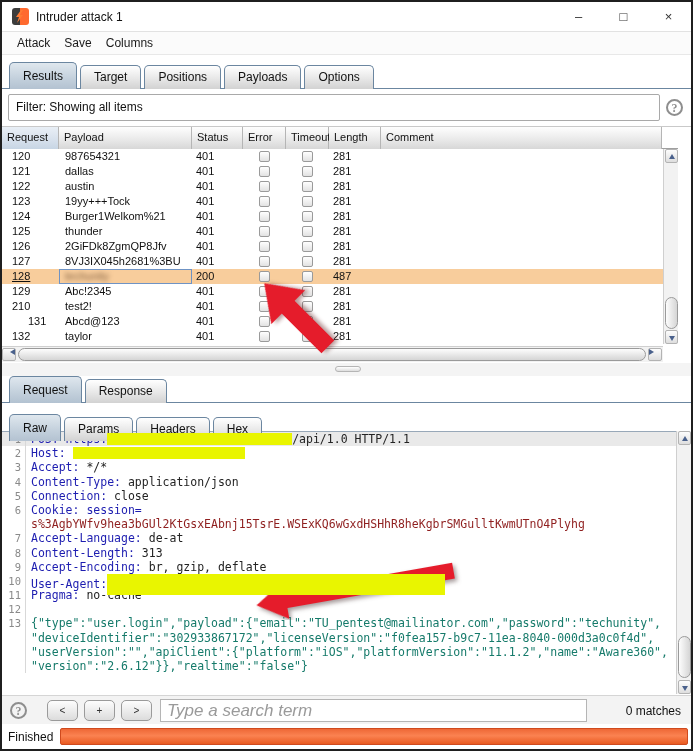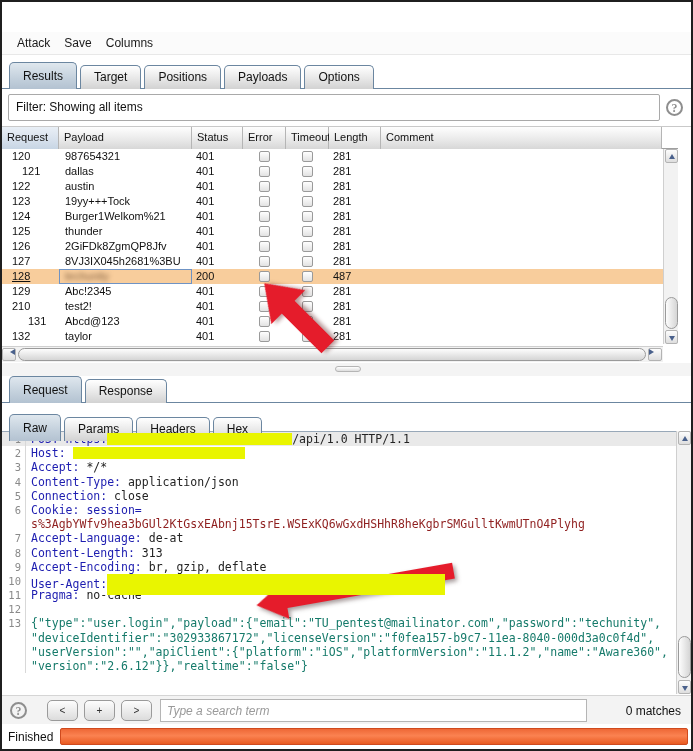--- a/index.html
+++ b/index.html
@@ -74,34 +74,47 @@
   .rdt { display:inline-block; height:21px; background:#e9f500; vertical-align:-7px; position:relative; z-index:4; }
   .ed-vscroll { left:674px; top:429px; width:15px; height:263px; position:absolute; background:#f2f2f2; border-left:1px solid #cfcfcf; }
   
   .arrow-svg { position:absolute; pointer-events:none; }
   #arrow1 { left:239px; top:258px; z-index:6; }
   #arrow2 { left:248px; top:556px; z-index:3; }
   
   .searchbar { position:absolute; left:0; top:693px; width:100%; height:29px; background:#f3f3f3; border-top:1px solid #d5d5d5; }
   .search-help { left:8px; top:6px; }
   .sbtn { position:absolute; top:4px; width:31px; height:21px; border:1px solid #9a9a9a; border-radius:5px; background:linear-gradient(180deg,#fdfdfd,#dcdcdc); font-size:10px; color:#333; text-align:center; line-height:19px; }
-  .search-input { position:absolute; left:158px; top:3px; width:427px; height:23px; border:1px solid #b5b5b5; background:#fff; font-size:12px; font-style:italic; color:#444; padding:0 6px; font-family:"Liberation Sans",sans-serif; }
+  .search-input { position:absolute; left:158px; top:3px; width:427px; height:23px; border:1px solid #b5b5b5; background:#fff; font-size:17px; font-style:italic; color:#444; padding:0 6px; font-family:"Liberation Sans",sans-serif; }
   .search-input::placeholder { color:#9a9a9a; font-style:italic; }
   .matches { position:absolute; right:10px; top:8px; font-size:12px; color:#111; }
   
   .statusbar { position:absolute; left:0; top:722px; width:100%; height:25px; background:#fff; }
   .status-label { position:absolute; left:6px; top:6px; font-size:12px; color:#111; }
   .progress { position:absolute; left:58px; top:4px; width:628px; height:17px; border:1px solid #cf4a1e; border-radius:2px;
               background:linear-gradient(180deg,#ee6836,#fb8251 45%,#e95a20); }
 </style>
 </head>
 <body>
 
 <div class="window">
 
+  <div class="titlebar">
+    <div class="app-icon">
+      <svg width="17" height="17" viewBox="0 0 17 17">
+        <rect x="0" y="0" width="8" height="17" fill="#3c3c3c"></rect>
+        <rect x="8" y="0" width="9" height="17" fill="#ff6a2f"></rect>
+        <polygon points="9,2 4,9 7,9 5,15 11,7 8,7 11,2" fill="#ff7b33"></polygon>
+      </svg>
+    </div>
+    <div class="title-text">Intruder attack 1</div>
+    <div class="win-btn win-min">–</div>
+    <div class="win-btn win-max">□</div>
+    <div class="win-btn win-close">×</div>
+  </div>
 
   <div class="menubar" id="menubar">
       <span class="menu-item">Attack</span>
       <span class="menu-item">Save</span>
       <span class="menu-item">Columns</span>
     </div>
 
   <div class="tabstrip main-tabs" id="main-tabs">
       <div class="tab selected">Results</div>
       <div class="tab">Target</div>
@@ -133,21 +146,21 @@
           <div class="td cbwrap" style="width: 43px;">
             <div class="cb"></div>
           </div>
           <div class="td cbwrap" style="width: 43px;">
             <div class="cb"></div>
           </div>
           <div class="td" style="width: 52px; padding-left: 4px; box-sizing: border-box;">281</div>
           <div class="td" style="flex: 1 1 0%;"></div>
         </div>
         <div class="trow">
-          <div class="td" style="width: 57px; padding-left: 20px; box-sizing: border-box;">121</div>
+          <div class="td" style="width: 57px; padding-left: 10px; box-sizing: border-box;">121</div>
           <div class="td" style="width: 133px; padding-left: 6px; box-sizing: border-box;">dallas</div>
           <div class="td" style="width: 51px; padding-left: 4px; box-sizing: border-box;">401</div>
           <div class="td cbwrap" style="width: 43px;">
             <div class="cb"></div>
           </div>
           <div class="td cbwrap" style="width: 43px;">
             <div class="cb"></div>
           </div>
           <div class="td" style="width: 52px; padding-left: 4px; box-sizing: border-box;">281</div>
           <div class="td" style="flex: 1 1 0%;"></div>

